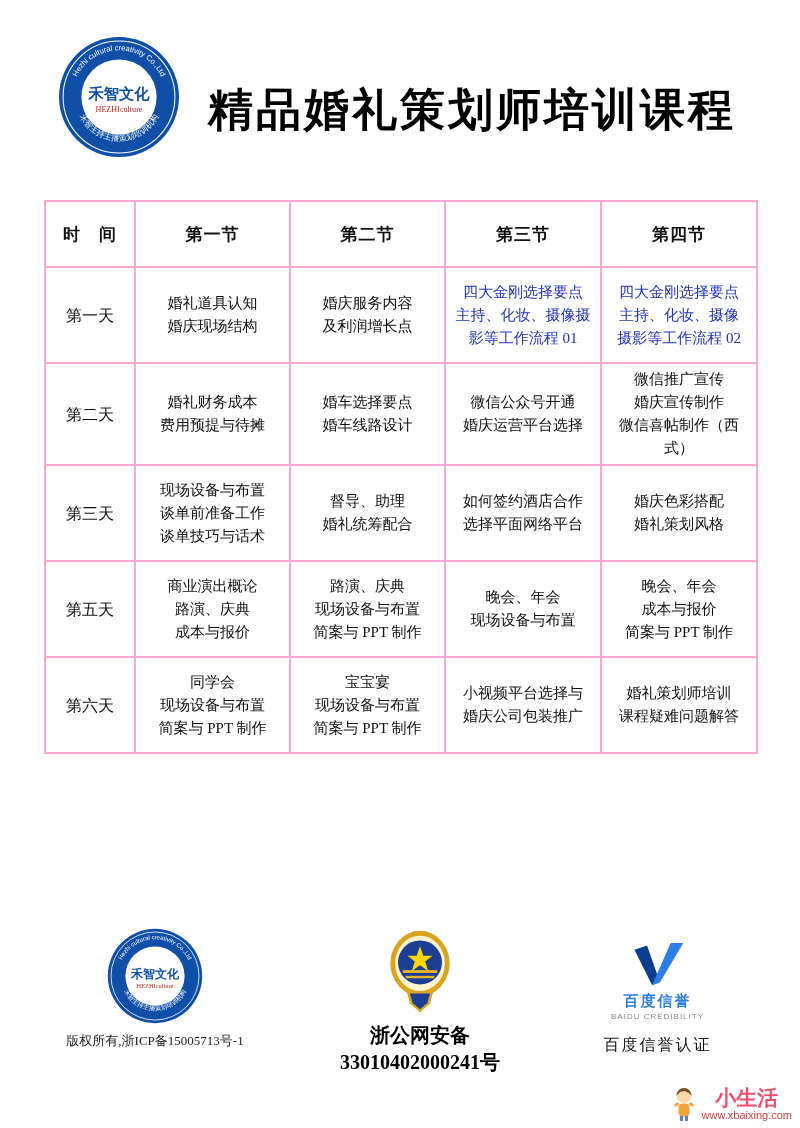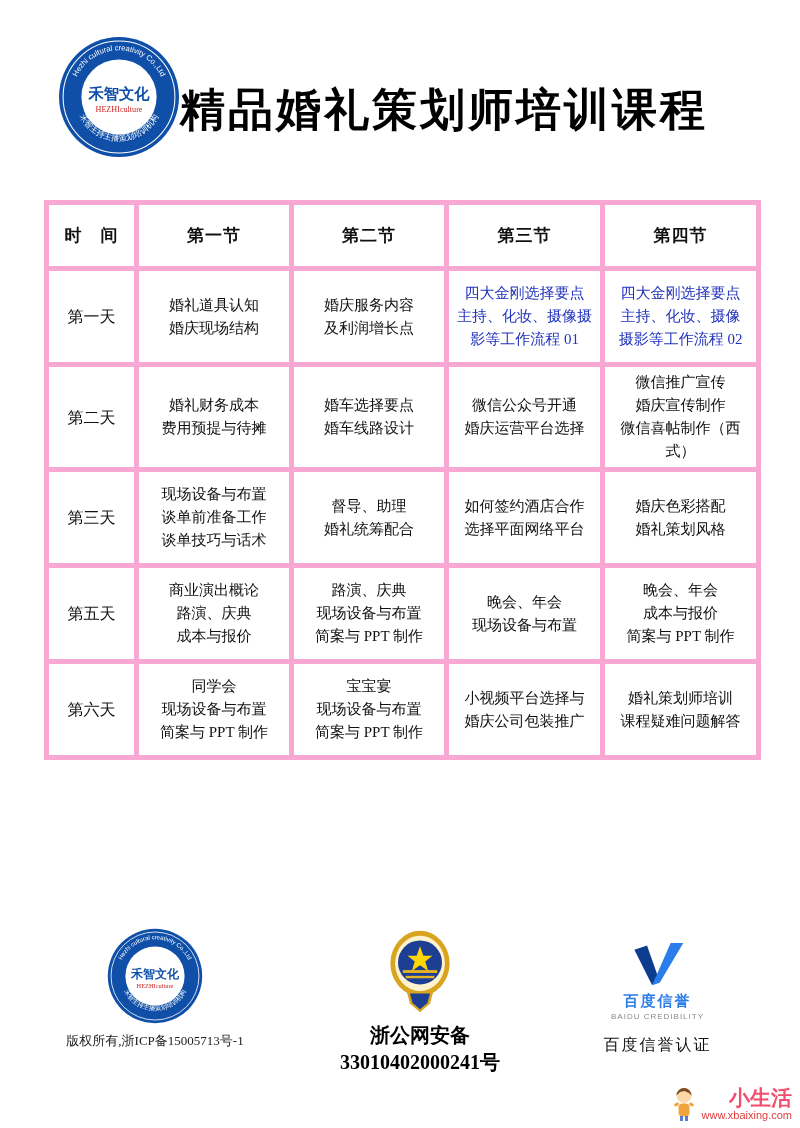--- a/index.html
+++ b/index.html
@@ -19,39 +19,39 @@
   .header-logo {
     position: absolute;
     left: 58px; top: 36px;
     width: 122px; height: 122px;
   }
   .logo-svg { width: 100%; height: 100%; display: block; }
   .page-title {
     position: absolute;
     left: 180px; top: 80px;
     width: 556px;
-    text-align: left;
+    text-align: right;
     font-family: "Liberation Sans", sans-serif;
     font-size: 45px;
     font-weight: 900;
     letter-spacing: 3px;
     color: #000;
     white-space: nowrap;
   }
 
   
   .course-table {
     position: absolute;
     left: 44px; top: 200px;
     width: 712px;
     border-collapse: collapse;
     table-layout: fixed;
   }
   .course-table th, .course-table td {
-    border: 5px solid #f9a8d4;
+    border: 2px solid #f9a8d4;
     text-align: center;
     vertical-align: middle;
     padding: 4px 6px;
     color: #111;
   }
   .course-table thead th {
     height: 66px;
     font-size: 17px;
     font-weight: bold;
     letter-spacing: 1px;
@@ -97,21 +97,21 @@
 
   
   .watermark {
     position: absolute;
     right: 8px; bottom: 6px;
     display: flex;
     align-items: center;
     gap: 5px;
   }
   .mascot-wrap { width: 26px; height: 36px; }
-  .wm-text { text-align: right; font-family: "Liberation Sans", sans-serif; }
+  .wm-text { text-align: center; font-family: "Liberation Sans", sans-serif; }
   .wm-brand { color: var(--watermark-red, #f0506e); font-size: 21px; font-weight: bold; line-height: 22px; }
   .wm-url { color: #e03c3c; font-size: 11px; line-height: 12px; }
 </style>
 </head>
 <body>
 
 <div class="page">
 
   <div class="header-logo">
     <svg class="logo-svg" viewBox="0 0 120 120">

